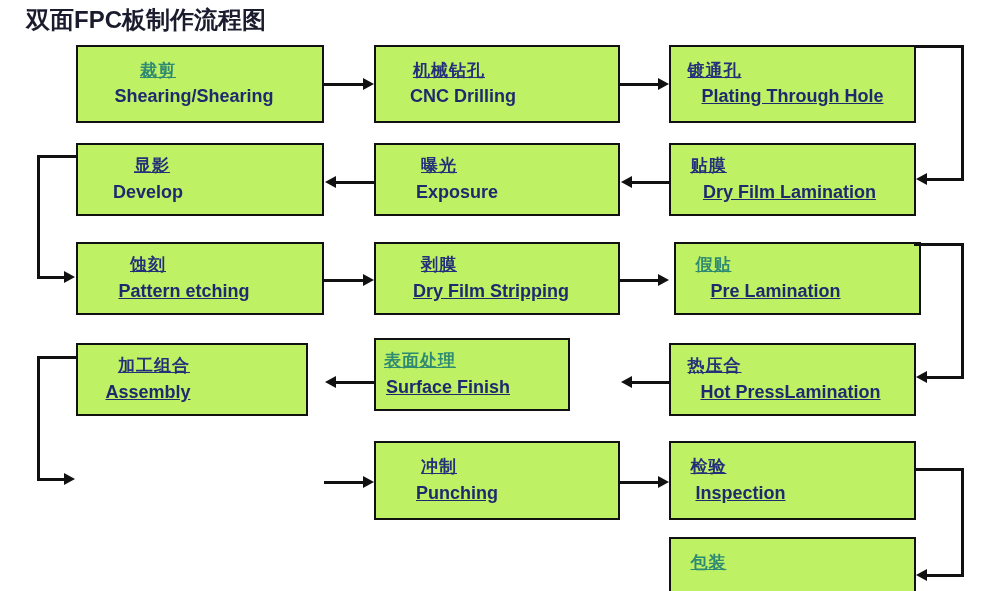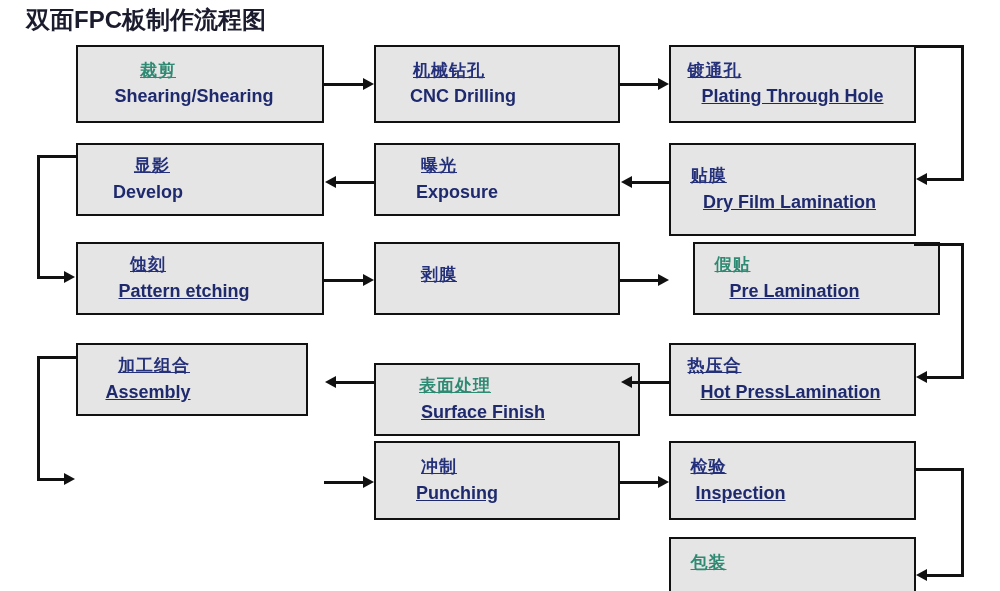--- a/index.html
+++ b/index.html
@@ -25,21 +25,21 @@
     font-size: 24px;
     font-weight: bold;
     color: #1b1b2e;
     letter-spacing: 0px;
     white-space: nowrap;
   }
   .node {
     position: absolute;
     box-sizing: border-box;
     border: 2px solid #111111;
-    background: #e5e5e5;
+    background: #bef264;
     display: flex;
     flex-direction: column;
     align-items: center;
     justify-content: center;
   }
   .node .cn {
     font-size: 17px;
     font-weight: bold;
     line-height: 1.15;
     text-decoration: underline;
@@ -103,45 +103,46 @@
   <div class="node" style="left:76px; top:143px; width:248px; height:73px;">
     <div class="cn blue" style="--cnshift:-48px;">显影</div>
     <div class="en nound" style="--enshift:-52px;">Develop</div>
   </div>
 
   <div class="node" style="left:374px; top:143px; width:246px; height:73px;">
     <div class="cn blue" style="--cnshift:-58px;">曝光</div>
     <div class="en nound" style="--enshift:-40px;">Exposure</div>
   </div>
 
-  <div class="node" style="left:669px; top:143px; width:247px; height:93px;text-decoration:underline;">
+  <div class="node" style="left:669px; top:143px; width:247px; height:73px;text-decoration:underline;">
     <div class="cn blue" style="--cnshift:-84px;">贴膜</div>
     <div class="en" style="--enshift:-3px;">Dry Film Lamination</div>
   </div>
 
   <div class="node" style="left:76px; top:242px; width:248px; height:73px;">
     <div class="cn blue" style="--cnshift:-52px;">蚀刻</div>
     <div class="en" style="--enshift:-16px;">Pattern etching</div>
   </div>
 
   <div class="node" style="left:374px; top:242px; width:246px; height:73px;">
     <div class="cn blue" style="--cnshift:-58px;">剥膜</div>
-  </div>
-
-  <div class="node" style="left:693px; top:242px; width:247px; height:73px;">
+    <div class="en" style="--enshift:-6px;">Dry Film Stripping</div>
+  </div>
+
+  <div class="node" style="left:674px; top:242px; width:247px; height:73px;">
     <div class="cn green" style="--cnshift:-84px;">假贴</div>
     <div class="en" style="--enshift:-22px;">Pre Lamination</div>
   </div>
 
   <div class="node" style="left:76px; top:343px; width:232px; height:73px;">
     <div class="cn blue" style="--cnshift:-38px;">加工组合</div>
     <div class="en" style="--enshift:-44px;">Assembly</div>
   </div>
 
-  <div class="node" style="left:374px; top:363px; width:266px; height:73px;">
+  <div class="node" style="left:374px; top:338px; width:196px; height:73px;">
     <div class="cn green" style="--cnshift:-52px;">表面处理</div>
     <div class="en" style="--enshift:-24px;">Surface  Finish</div>
   </div>
 
   <div class="node" style="left:669px; top:343px; width:247px; height:73px;">
     <div class="cn blue" style="--cnshift:-78px;">热压合</div>
     <div class="en" style="--enshift:-2px;">Hot PressLamination</div>
   </div>
 
 

